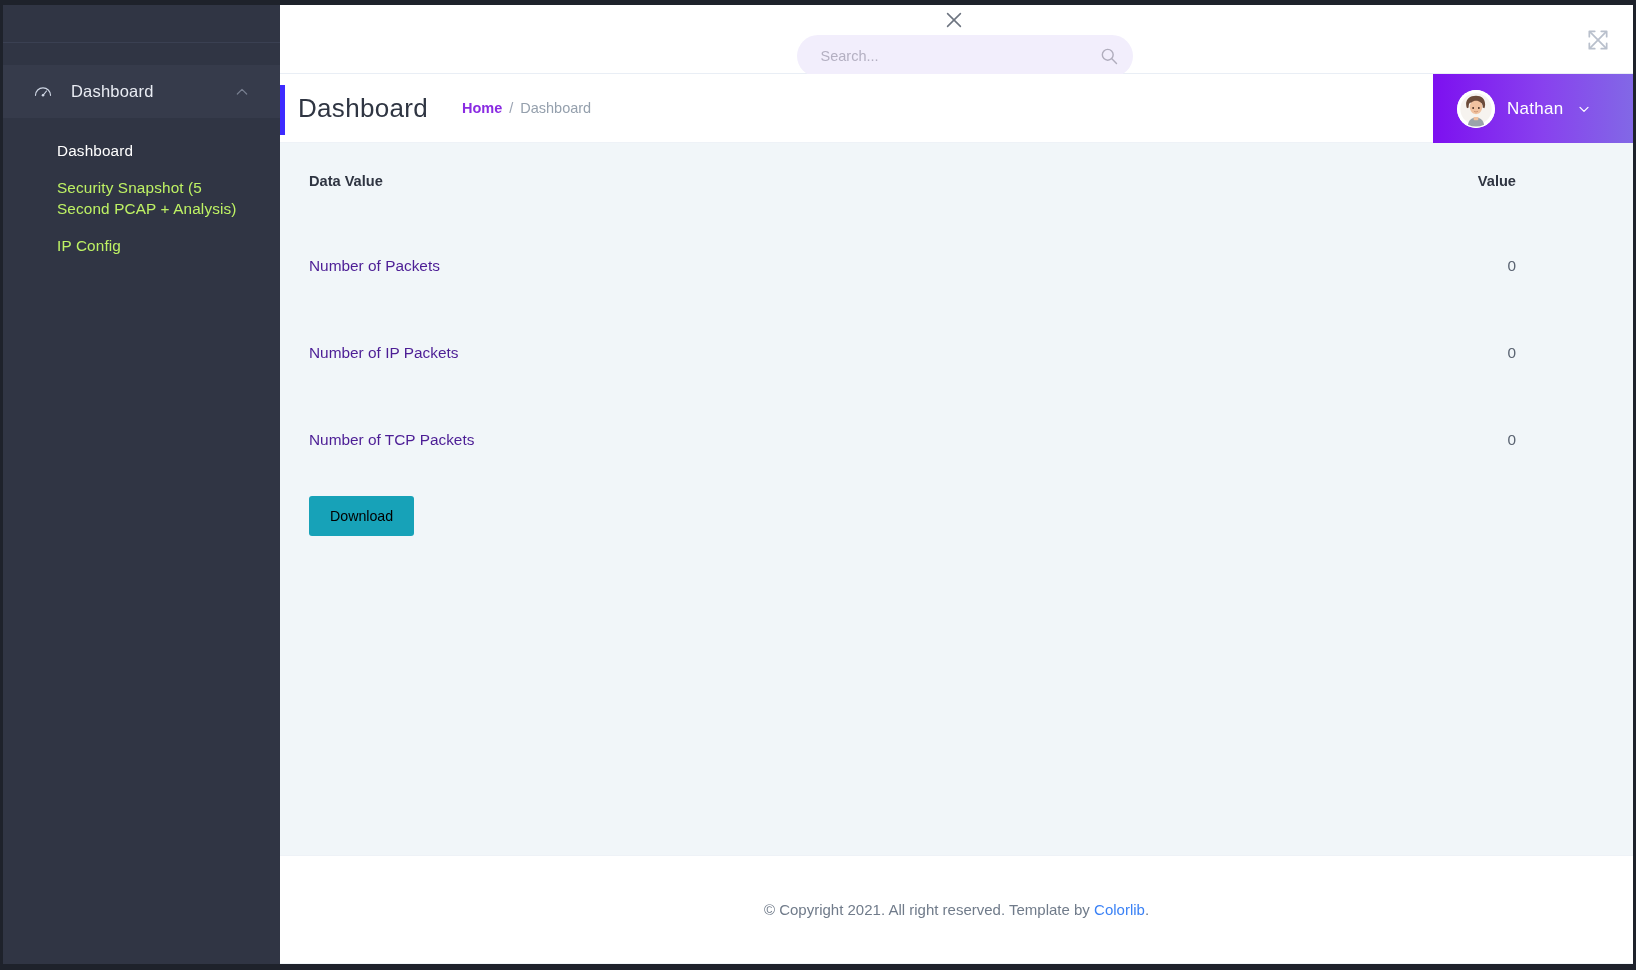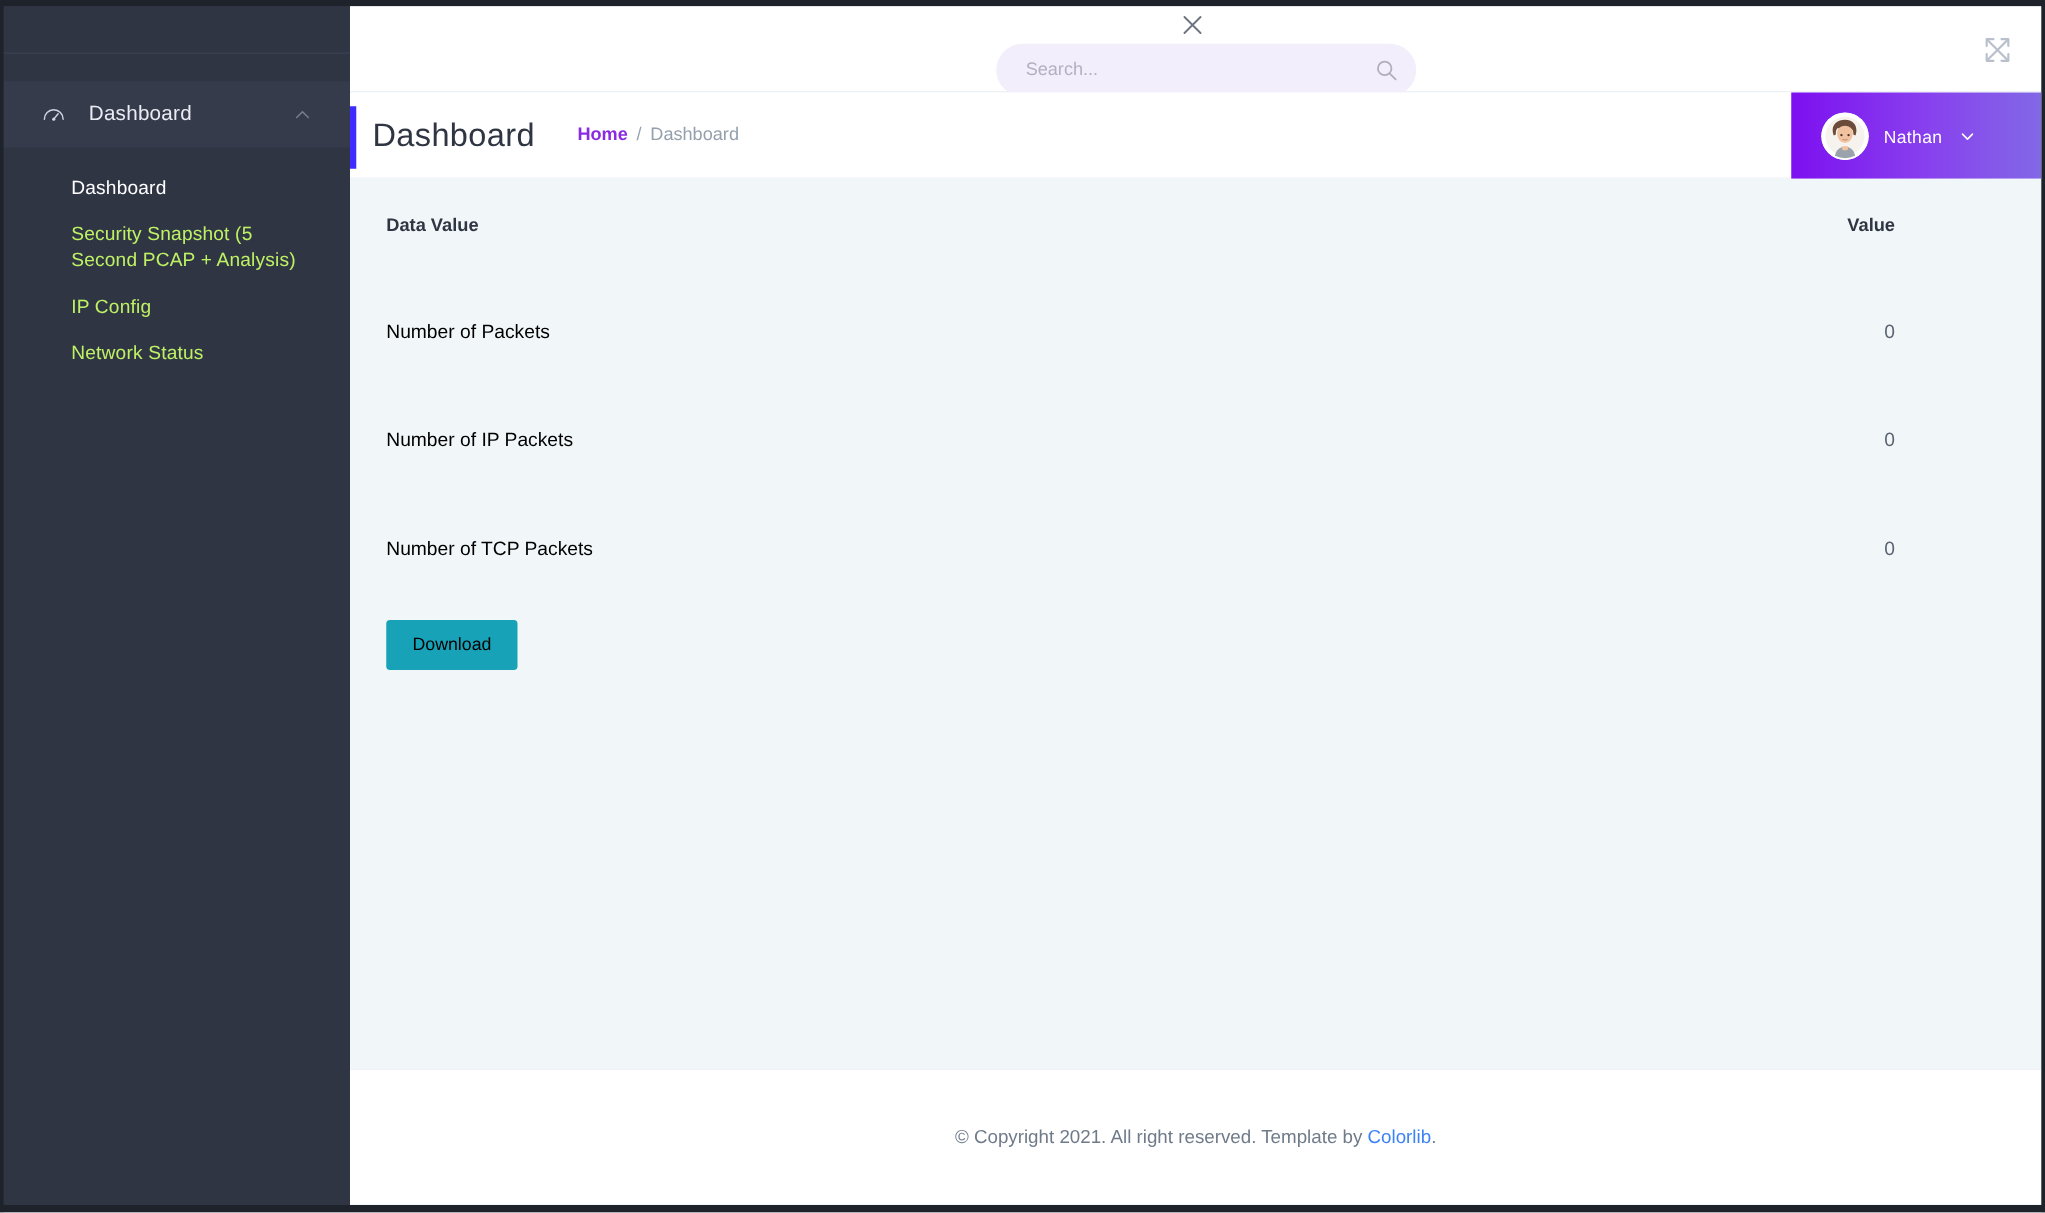--- a/index.html
+++ b/index.html
@@ -201,21 +201,21 @@
   }
   .avatar {
     width: 38px; height: 38px;
     border-radius: 50%;
     background: #ffffff;
     display: block;
     flex: 0 0 auto;
   }
   .profile-name {
     color: #ffffff;
-    font-size: 14px;
+    font-size: 17px;
     letter-spacing: .3px;
   }
   .profile-chev { width: 16px; height: 16px; flex: 0 0 auto; }
 
   
   .main {
     height: 712px;
     background: #f1f6f9;
     padding: 0 0 0 0;
     position: relative;
@@ -233,21 +233,21 @@
     color: #2f3542;
     padding: 30px 0 34px 0;
   }
   table.data-table th.val-col,
   table.data-table td.val-col {
     text-align: right;
     padding-right: 97px;
   }
   table.data-table td {
     font-size: 15.4px;
-    color: #000000;
+    color: #4c1d95;
     padding: 20px 0 22px 0;
     border: none;
   }
   table.data-table td.val-col { color: #5b6472; }
   table.data-table tbody tr { height: 87px; }
 
   .download-btn {
     display: inline-block;
     margin: 12px 0 0 29px;
     background: #17a2b8;
@@ -302,21 +302,20 @@
       <span class="menu-parent-label">Dashboard</span>
       <svg class="chev" viewBox="0 0 24 24" fill="none" stroke="#9aa2b4" stroke-width="1.8">
         <path d="M5 15l7-7 7 7" stroke-linecap="round" stroke-linejoin="round"></path>
       </svg>
     </div>
 
     <div class="submenu">
       <a class="submenu-item active" href="#">Dashboard</a>
       <a class="submenu-item" href="#">Security Snapshot (5 Second PCAP + Analysis)</a>
       <a class="submenu-item" href="#">IP Config</a>
-      <a class="submenu-item" href="#">Network Status</a>
     </div>
   </nav>
 
   <div class="content">
 
     <header class="topbar">
       <div class="close-btn">
         <svg width="22" height="22" viewBox="0 0 24 24" fill="none" stroke="#6d7480" stroke-width="1.7">
           <path d="M5 5l14 14M19 5L5 19" stroke-linecap="round"></path>
         </svg>

